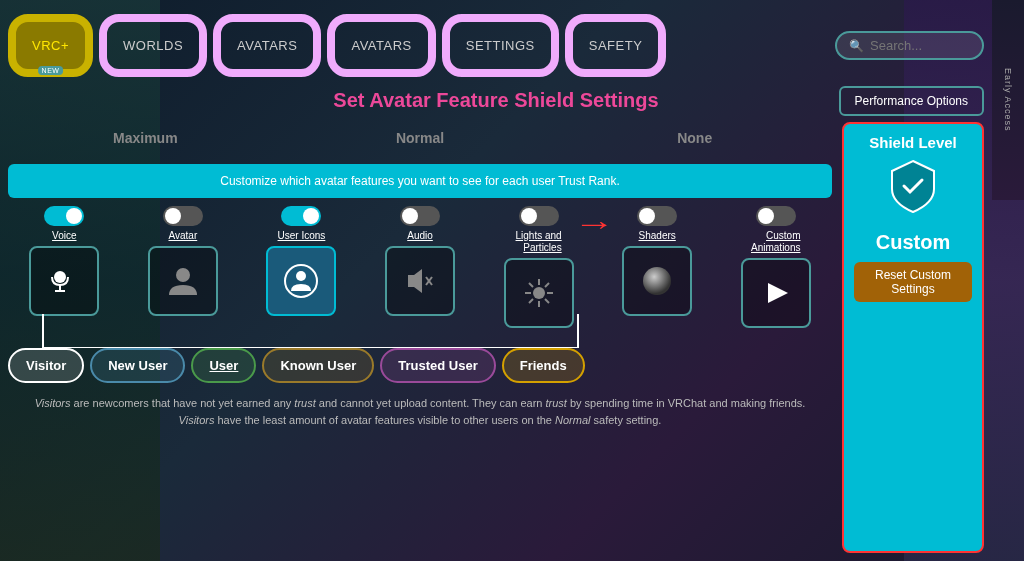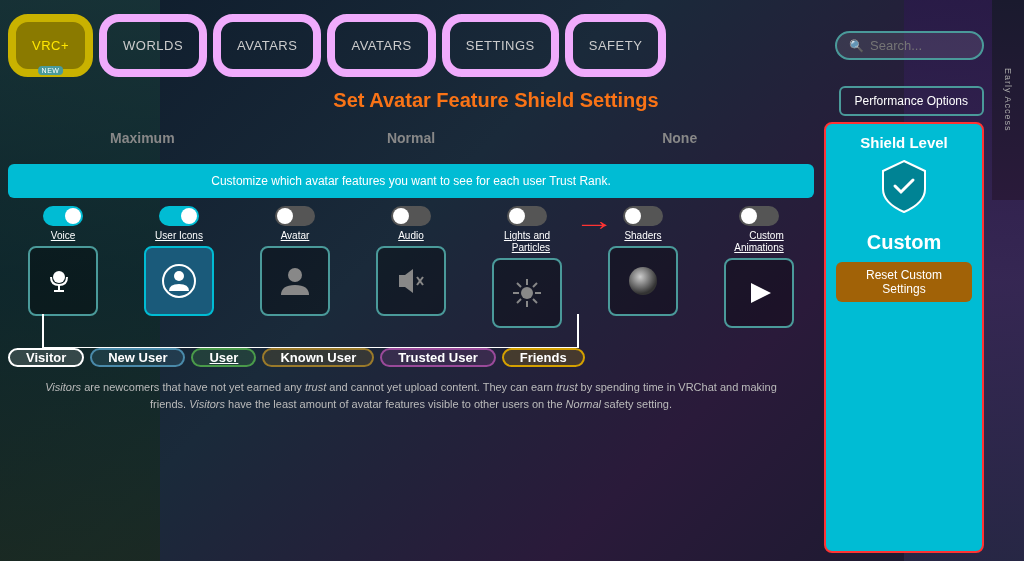--- a/index.html
+++ b/index.html
@@ -126,21 +126,21 @@
 
     
     .page-title-row {
       display: flex;
       align-items: center;
       justify-content: center;
       position: relative;
       margin-bottom: 10px;
     }
     .page-title {
-      color: #f97316;
+      color: #ec4899;
       font-size: 20px;
       font-weight: 600;
       text-align: center;
     }
     .perf-btn {
       position: absolute;
       right: 0;
       padding: 6px 14px;
       border: 2px solid #4a9a9a;
       border-radius: 6px;
@@ -252,21 +252,21 @@
 
     
     .trust-row {
       display: flex;
       gap: 6px;
       align-items: center;
       flex-wrap: wrap;
       margin-top: 4px;
     }
     .trust-btn {
-      padding: 0 16px;
+      padding: 8px 16px;
       border-radius: 20px;
       border: 2px solid #888;
       background: transparent;
       color: white;
       font-size: 13px;
       font-weight: 600;
       cursor: pointer;
     }
     .trust-btn.visitor { border-color: white; background: rgba(255,255,255,0.15); }
     .trust-btn.new-user { border-color: #4a8aaa; background: rgba(74,138,170,0.2); }
@@ -280,21 +280,21 @@
       color: #bbb;
       font-size: 11px;
       text-align: center;
       line-height: 1.5;
       padding: 4px 20px;
     }
     .desc-text em { font-style: italic; }
 
     
     .shield-panel {
-      width: 160px;
+      width: 142px;
       background: #00bcd4;
       border: 2px solid #ff3333;
       border-radius: 8px;
       display: flex;
       flex-direction: column;
       align-items: center;
       padding: 10px;
       gap: 8px;
       flex-shrink: 0;
     }
@@ -379,38 +379,38 @@
             <svg width="36" height="36" viewBox="0 0 36 36" fill="none">
               <circle cx="14" cy="14" r="6" fill="white"></circle>
               <path d="M6 14 Q6 22 14 22 Q22 22 22 14" stroke="white" stroke-width="2" fill="none"></path>
               <line x1="14" y1="22" x2="14" y2="28" stroke="white" stroke-width="2"></line>
               <line x1="9" y1="28" x2="19" y2="28" stroke="white" stroke-width="2"></line>
             </svg>
           </div>
         </div>
 
         <div class="feature-item">
+          <div class="feature-toggle off"></div>
+          <div class="feature-label">Avatar</div>
+          <div class="feature-icon-box">
+            <svg width="36" height="36" viewBox="0 0 36 36" fill="none">
+              <circle cx="18" cy="12" r="7" fill="#888"></circle>
+              <path d="M4 32 Q4 22 18 22 Q32 22 32 32" fill="#888"></path>
+            </svg>
+          </div>
+        </div>
+
+        <div class="feature-item">
           <div class="feature-toggle on"></div>
           <div class="feature-label">User Icons</div>
           <div class="feature-icon-box selected">
             <svg width="36" height="36" viewBox="0 0 36 36" fill="none">
               <circle cx="18" cy="18" r="16" stroke="white" stroke-width="2"></circle>
               <circle cx="18" cy="13" r="5" fill="white"></circle>
               <path d="M8 28 Q8 21 18 21 Q28 21 28 28" fill="white"></path>
-            </svg>
-          </div>
-        </div>
-
-        <div class="feature-item">
-          <div class="feature-toggle off"></div>
-          <div class="feature-label">Avatar</div>
-          <div class="feature-icon-box">
-            <svg width="36" height="36" viewBox="0 0 36 36" fill="none">
-              <circle cx="18" cy="12" r="7" fill="#888"></circle>
-              <path d="M4 32 Q4 22 18 22 Q32 22 32 32" fill="#888"></path>
             </svg>
           </div>
         </div>
 
         <div class="feature-item">
           <div class="feature-toggle off"></div>
           <div class="feature-label">Audio</div>
           <div class="feature-icon-box">
             <svg width="36" height="36" viewBox="0 0 36 36" fill="none">
               <polygon points="6,12 6,24 12,24 20,30 20,6 12,12" fill="#888"></polygon>

